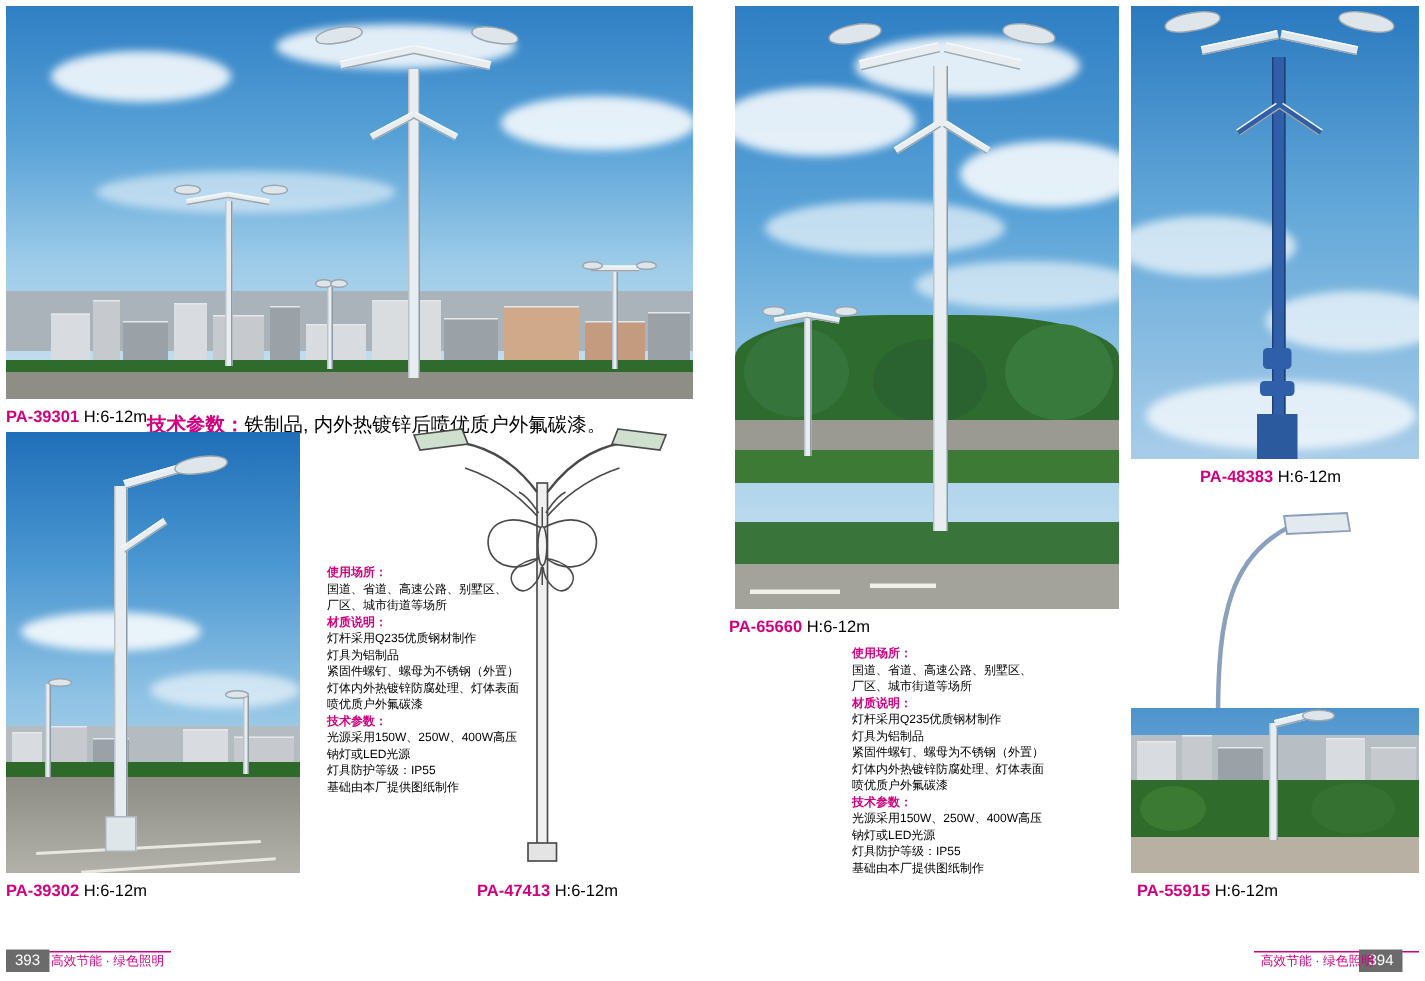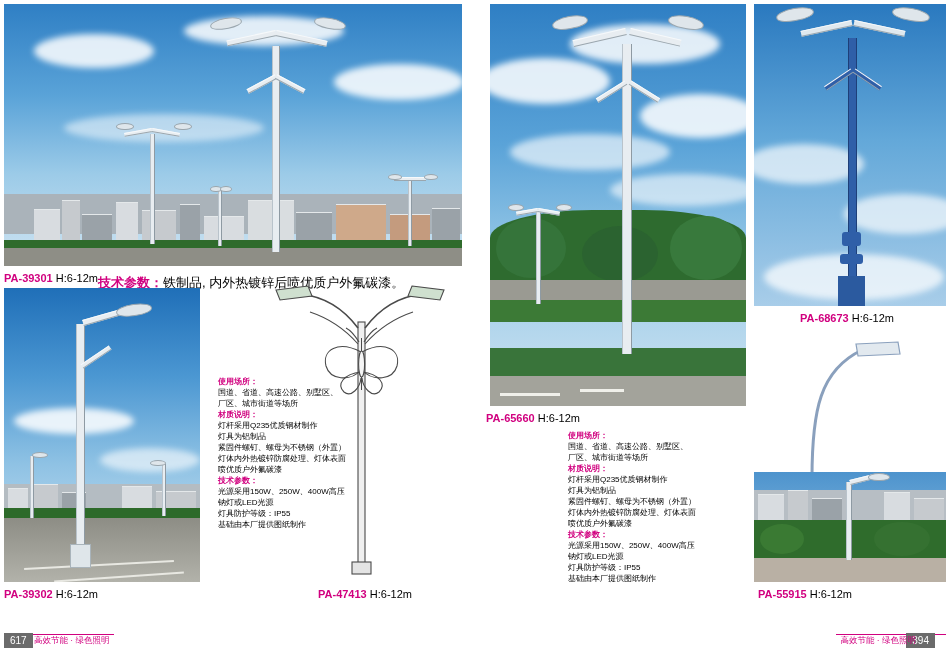--- a/index.html
+++ b/index.html
@@ -346,21 +346,21 @@
     <div class="head" style="left:22px; top:4px; width:36px; height:11px; transform:rotate(-10deg);"></div>
     <div class="head" style="left:138px; top:4px; width:36px; height:11px; transform:rotate(10deg);"></div>
     <div class="arm" style="left:66px; top:64px; width:32px; height:3px; transform:rotate(-34deg); transform-origin:right center; background:#2f5fa8;"></div>
     <div class="arm" style="left:100px; top:64px; width:32px; height:3px; transform:rotate(34deg); transform-origin:left center; background:#2f5fa8;"></div>
     <div style="position:absolute; left:88px; top:228px; width:19px; height:14px; background:#2f5fa8; border-radius:3px;"></div>
     <div style="position:absolute; left:86px; top:250px; width:23px; height:10px; background:#2f5fa8; border-radius:3px;"></div>
     <div style="position:absolute; left:84px; top:272px; width:27px; height:30px; background:#2b5a9f;"></div>
   </div>
 
   <div class="caption" style="left:800px; top:312px;">
-    <span class="code">PA-68673</span>
+    <span class="code">PA-48383</span>
     <span class="h">H:6-12m</span>
   </div>
 
   <div style="position:absolute; left:770px; top:330px; width:170px; height:160px;">
     <svg viewBox="0 0 170 160" width="170" height="160">
       <g stroke="#5a6b82" stroke-width="1.2" fill="none">
         <path d="M42 148 C 42 80, 50 40, 92 20" stroke-width="3" stroke="#8aa0bd"></path>
         <path d="M86 14 L128 12 L130 24 L88 26 Z" fill="#e2e9ef" stroke="#8aa0bd"></path>
         <rect x="36" y="144" width="13" height="14" fill="#dbe3ea" stroke="#8aa0bd"></rect>
       </g>
@@ -406,20 +406,20 @@
     <div>
       <div class="hd">技术参数：</div>
       <div>光源采用150W、250W、400W高压</div>
       <div>钠灯或LED光源</div>
       <div>灯具防护等级：IP55</div>
       <div>基础由本厂提供图纸制作</div>
     </div>
   </div>
 
   <div class="footer-rule" style="left:4px; width:110px;"></div>
-  <div class="footer-num" style="left:4px;">617</div>
+  <div class="footer-num" style="left:4px;">393</div>
   <div class="footer-txt" style="left:34px;">高效节能 · 绿色照明</div>
 
   <div class="footer-rule" style="right:4px; width:110px;"></div>
   <div class="footer-num" style="right:15px;">394</div>
   <div class="footer-txt" style="right:34px;">高效节能 · 绿色照明</div>
 
 </div>
 
 </body></html>

